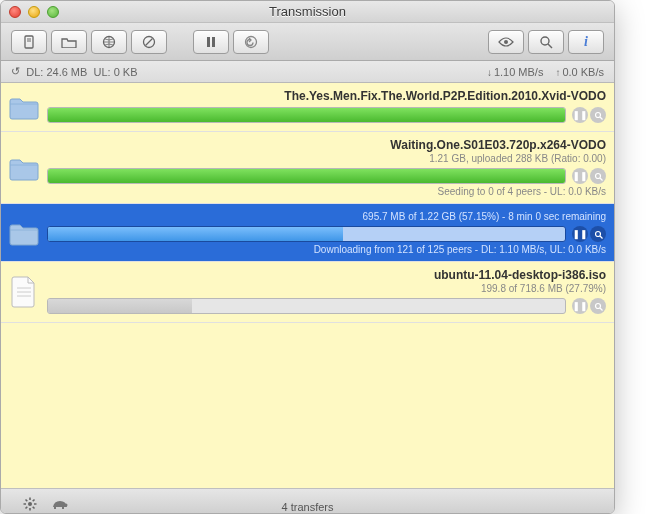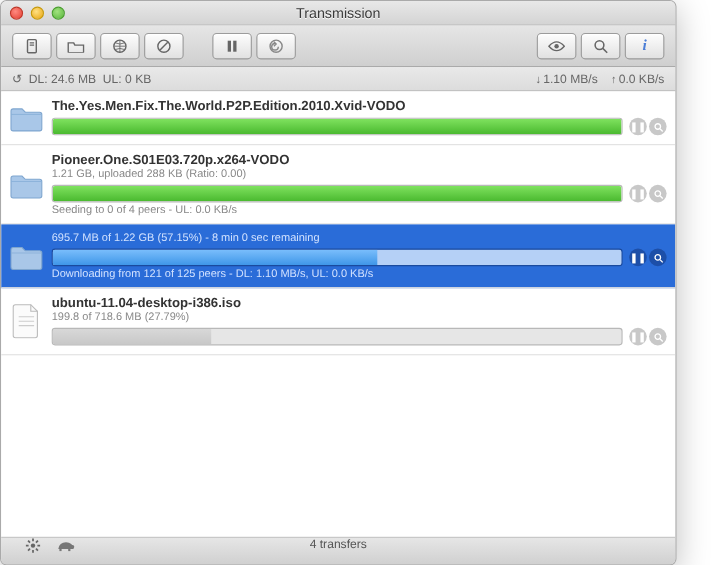--- a/index.html
+++ b/index.html
@@ -13,21 +13,21 @@
 .tl-max { background: radial-gradient(circle at 40% 35%, #a2e27f, #57b53a); border: 1px solid #4a9e2f; }
 .title { position: absolute; left: 0; right: 0; text-align: center; font-size: 13px; color: #3a3a3a; text-shadow: 0 1px 0 #fff; }
 .toolbar { height: 38px; background: linear-gradient(#e6e6e6, #cfcfcf); border-bottom: 1px solid #aaa; display: flex; align-items: center; padding: 0 10px; gap: 6px; }
 .tb-group { display: flex; gap: 4px; }
 .tb-btn { width: 36px; height: 24px; border: 1px solid #9c9c9c; border-radius: 4px; background: linear-gradient(#fdfdfd, #e1e1e1); box-shadow: 0 1px 0 #fff inset; display: flex; align-items: center; justify-content: center; cursor: pointer; color: #555; }
 .tb-btn.info { color: #4a7dd6; font-family: Georgia, serif; font-style: italic; font-weight: bold; font-size: 14px; }
 .spacer { flex: 1; }
 .statsbar { height: 22px; background: linear-gradient(#e9e9e9, #dcdcdc); border-bottom: 1px solid #b8b8b8; display: flex; align-items: center; padding: 0 10px; font-size: 11px; color: #666; }
 .statsbar .ratesR { margin-left: auto; display: flex; gap: 12px; align-items: flex-end; }
 .arrow { font-size: 10px; margin-right: 2px; }
-.list { flex: 1; background: #ffffff; overflow-y: auto; border-bottom: 1px solid #bfbfbf; }
+.list { flex: 1; background: #fef9c3; overflow-y: auto; border-bottom: 1px solid #bfbfbf; text-align: right; }
 .row { border-bottom: 1px solid #e0e0e0; padding: 6px 8px 6px 6px; display: flex; gap: 6px; }
 .row.selected { background: #2a6cd8; color: #fff; }
 .icon-col { width: 34px; display: flex; align-items: center; justify-content: center; }
 .content-col { flex: 1; min-width: 0; }
 .rowtitle { font-weight: bold; font-size: 12px; color: #333; white-space: nowrap; overflow: hidden; text-overflow: ellipsis; }
 .row.selected .rowtitle { color: #fff; }
 .rowmeta { font-size: 10px; color: #888; margin-top: 1px; }
 .row.selected .rowmeta { color: #d2e2ff; }
 .progress-line { display: flex; align-items: center; gap: 6px; margin: 4px 0 2px 0; }
 .progress { flex: 1; height: 16px; border: 1px solid #b8b8b8; border-radius: 3px; background: #e6e6e6; overflow: hidden; position: relative; }
@@ -35,21 +35,21 @@
 .progress-fill { height: 100%; }
 .pf-seed { background: linear-gradient(#7fe25f, #4ab92f); }
 .pf-dl { background: linear-gradient(#7abefc, #3f96e8); }
 .pf-paused { background: linear-gradient(#d8d8d8, #c8c8c8); }
 .row.selected .progress { background: #b5d0f6; }
 .row-btns { display: flex; gap: 2px; }
 .row-btn { width: 16px; height: 16px; border-radius: 50%; background: #c8c8c8; display: flex; align-items: center; justify-content: center; font-size: 9px; color: #fff; cursor: pointer; }
 .row.selected .row-btn { background: #1d4fa8; color: #fff; }
 .rowstatus { font-size: 10px; color: #888; margin-top: 2px; }
 .row.selected .rowstatus { color: #d2e2ff; }
-.footer { height: 24px; background: linear-gradient(#e6e6e6, #d0d0d0); display: flex; align-items: flex-start; padding: 0 22px; font-size: 11px; color: #555; }
+.footer { height: 24px; background: linear-gradient(#e6e6e6, #d0d0d0); display: flex; align-items: flex-end; padding: 0 22px; font-size: 11px; color: #555; }
 .footer .count { position: absolute; left: 0; right: 0; text-align: center; pointer-events: none; }
 .footer .ficons { display: flex; gap: 14px; align-items: center; color: #666; }
 .gearico, .turtleico { cursor: pointer; }
 </style>
 </head>
 <body>
 
 <div class="window">
   <div class="titlebar">
     <div class="traffic">
@@ -161,21 +161,21 @@
         </div>
       </div>
       <div class="row">
         <div class="icon-col">
           <svg width="32" height="28" viewBox="0 0 32 28">
             <path d="M2 8 q0-2 2-2 h8 l3 3 h13 q2 0 2 2 v13 q0 2 -2 2 h-24 q-2 0 -2 -2 z" fill="#a9c7e8" stroke="#7fa6cf"></path>
             <path d="M2 11 h28" stroke="#89b0d8" stroke-width="0.8"></path>
           </svg>
         </div>
         <div class="content-col">
-          <div class="rowtitle">Pioneer.One.S01E03.720p.x264-VODO</div>
+          <div class="rowtitle">Waiting.One.S01E03.720p.x264-VODO</div>
           <div class="rowmeta">1.21 GB, uploaded 288 KB (Ratio: 0.00)</div>
           <div class="progress-line">
             <div class="progress">
               <div class="progress-fill pf-seed" style="width:100%"></div>
             </div>
             <div class="row-btns">
               <div class="row-btn">❚❚</div>
               <div class="row-btn">
                 <svg width="9" height="9" viewBox="0 0 9 9">
                   <circle cx="4" cy="4" r="2.5" fill="none" stroke="currentColor" stroke-width="1.2"></circle>

